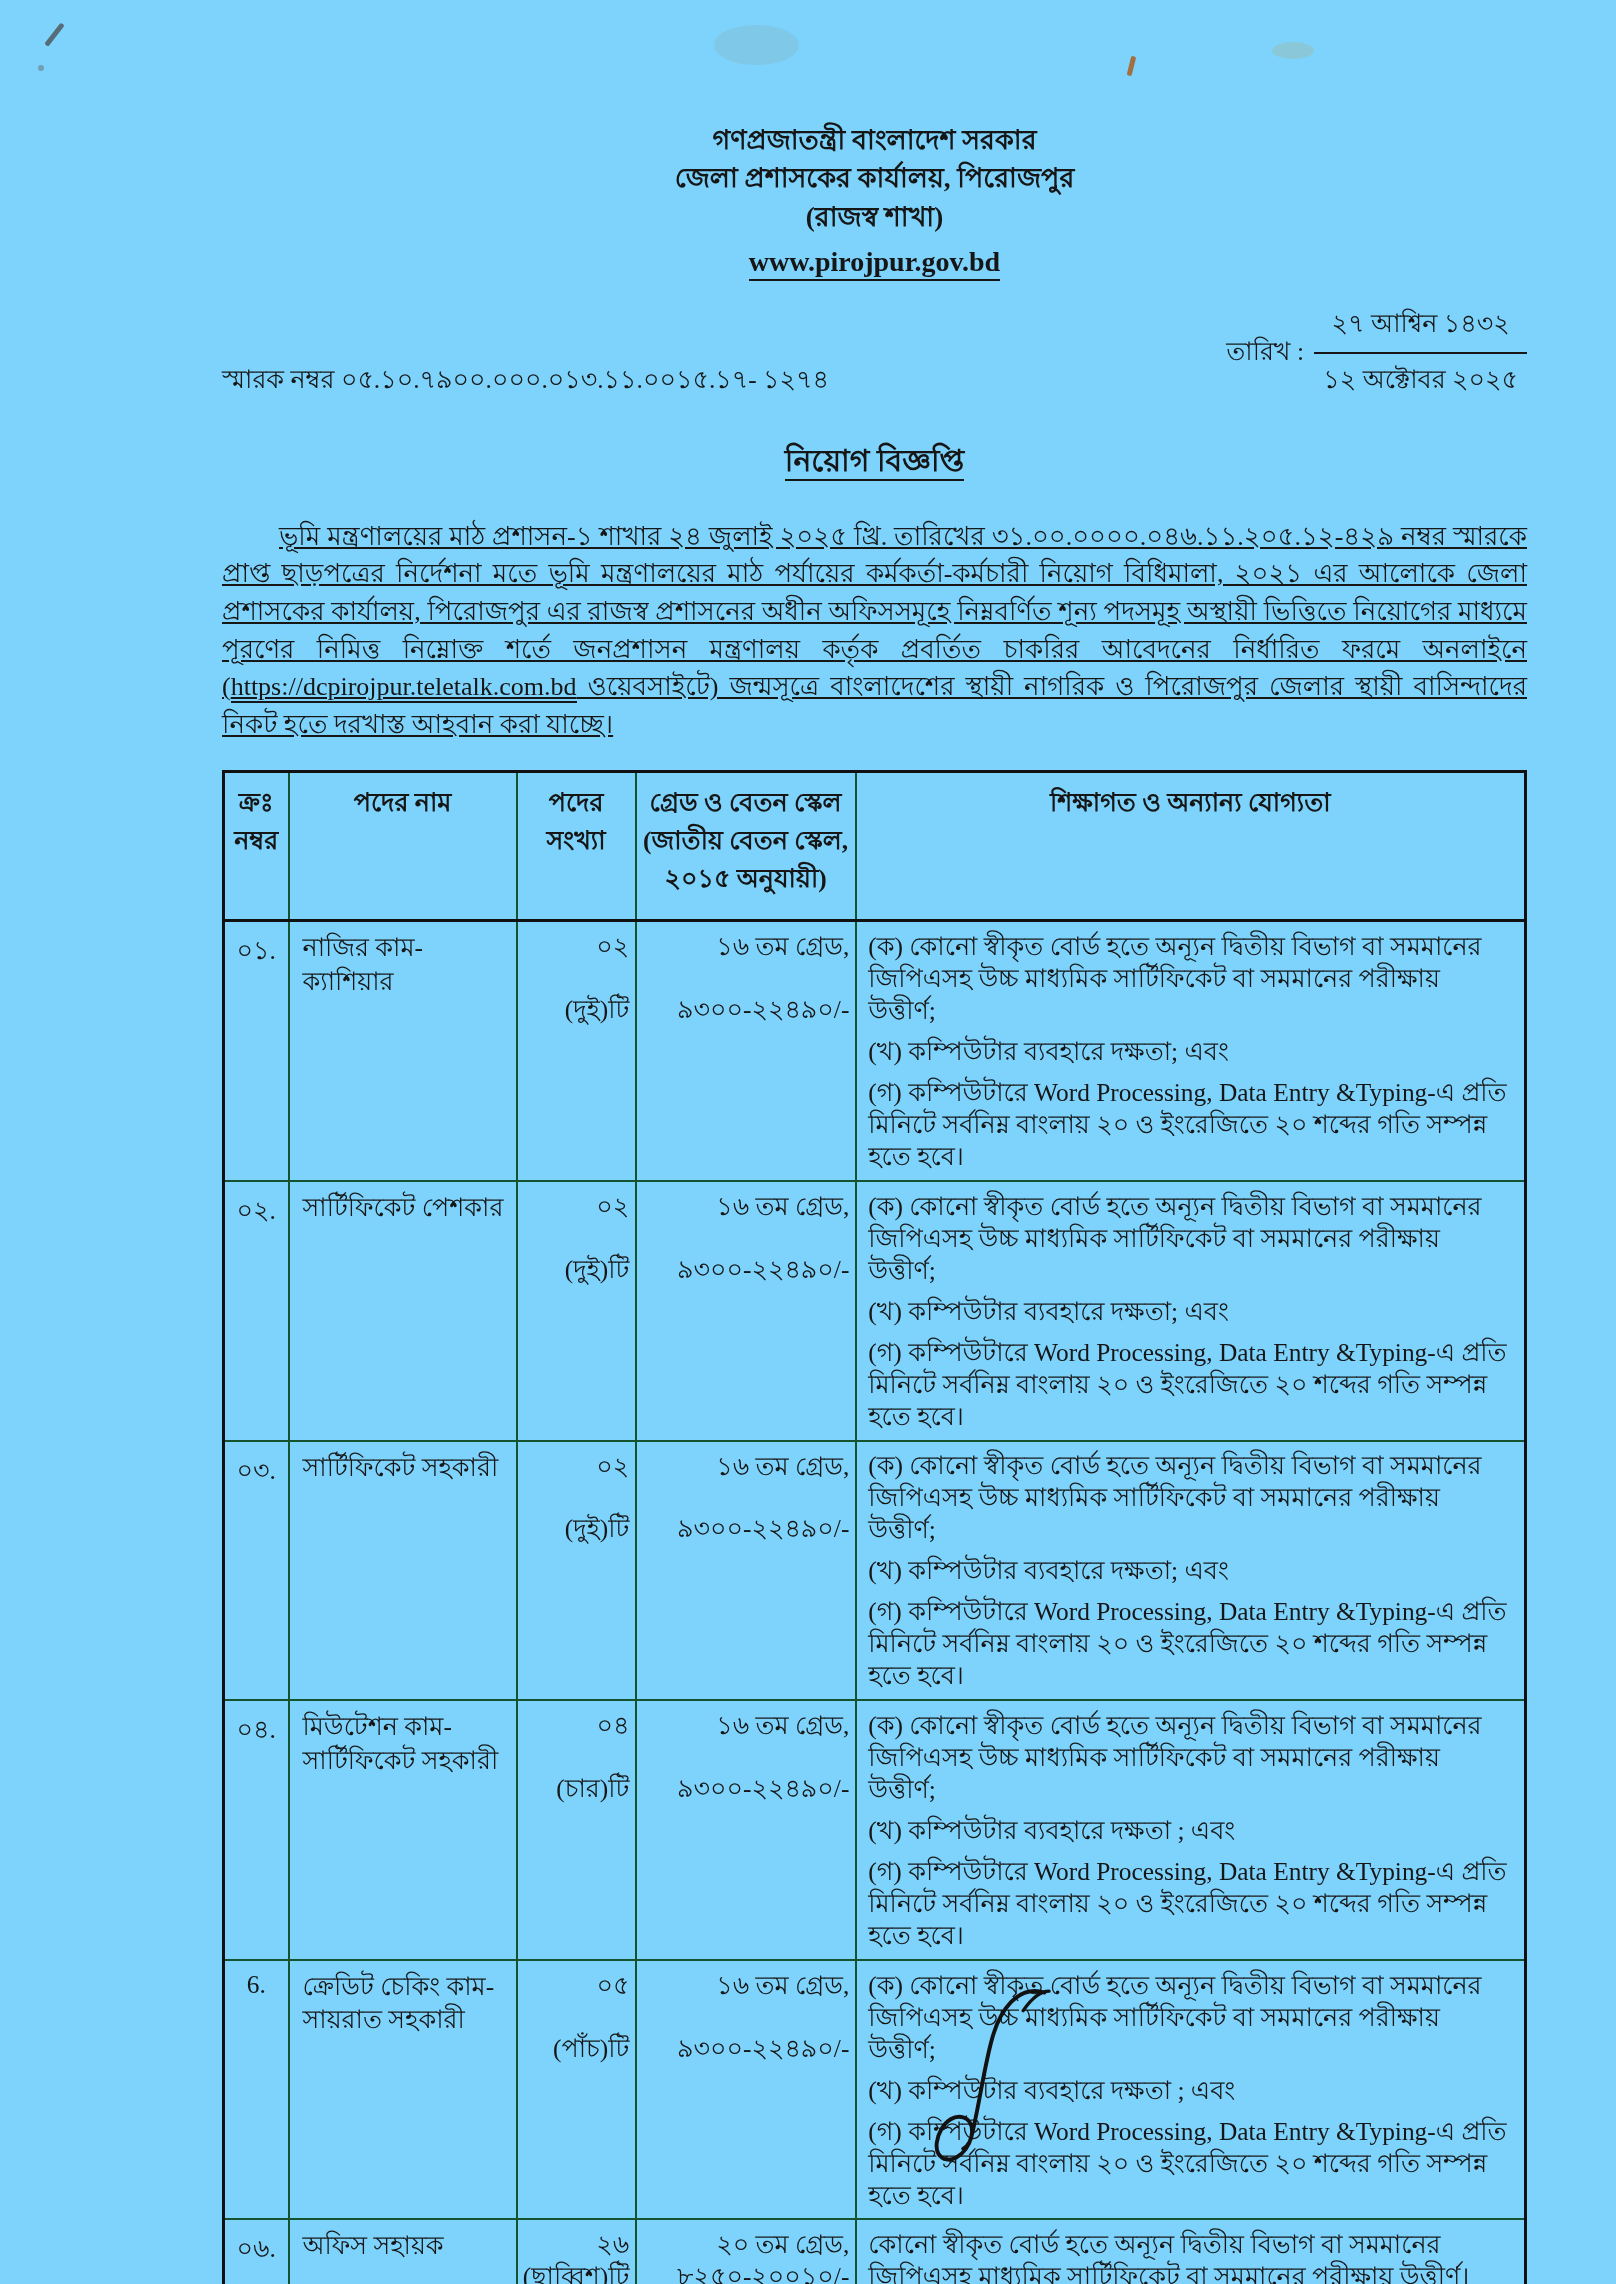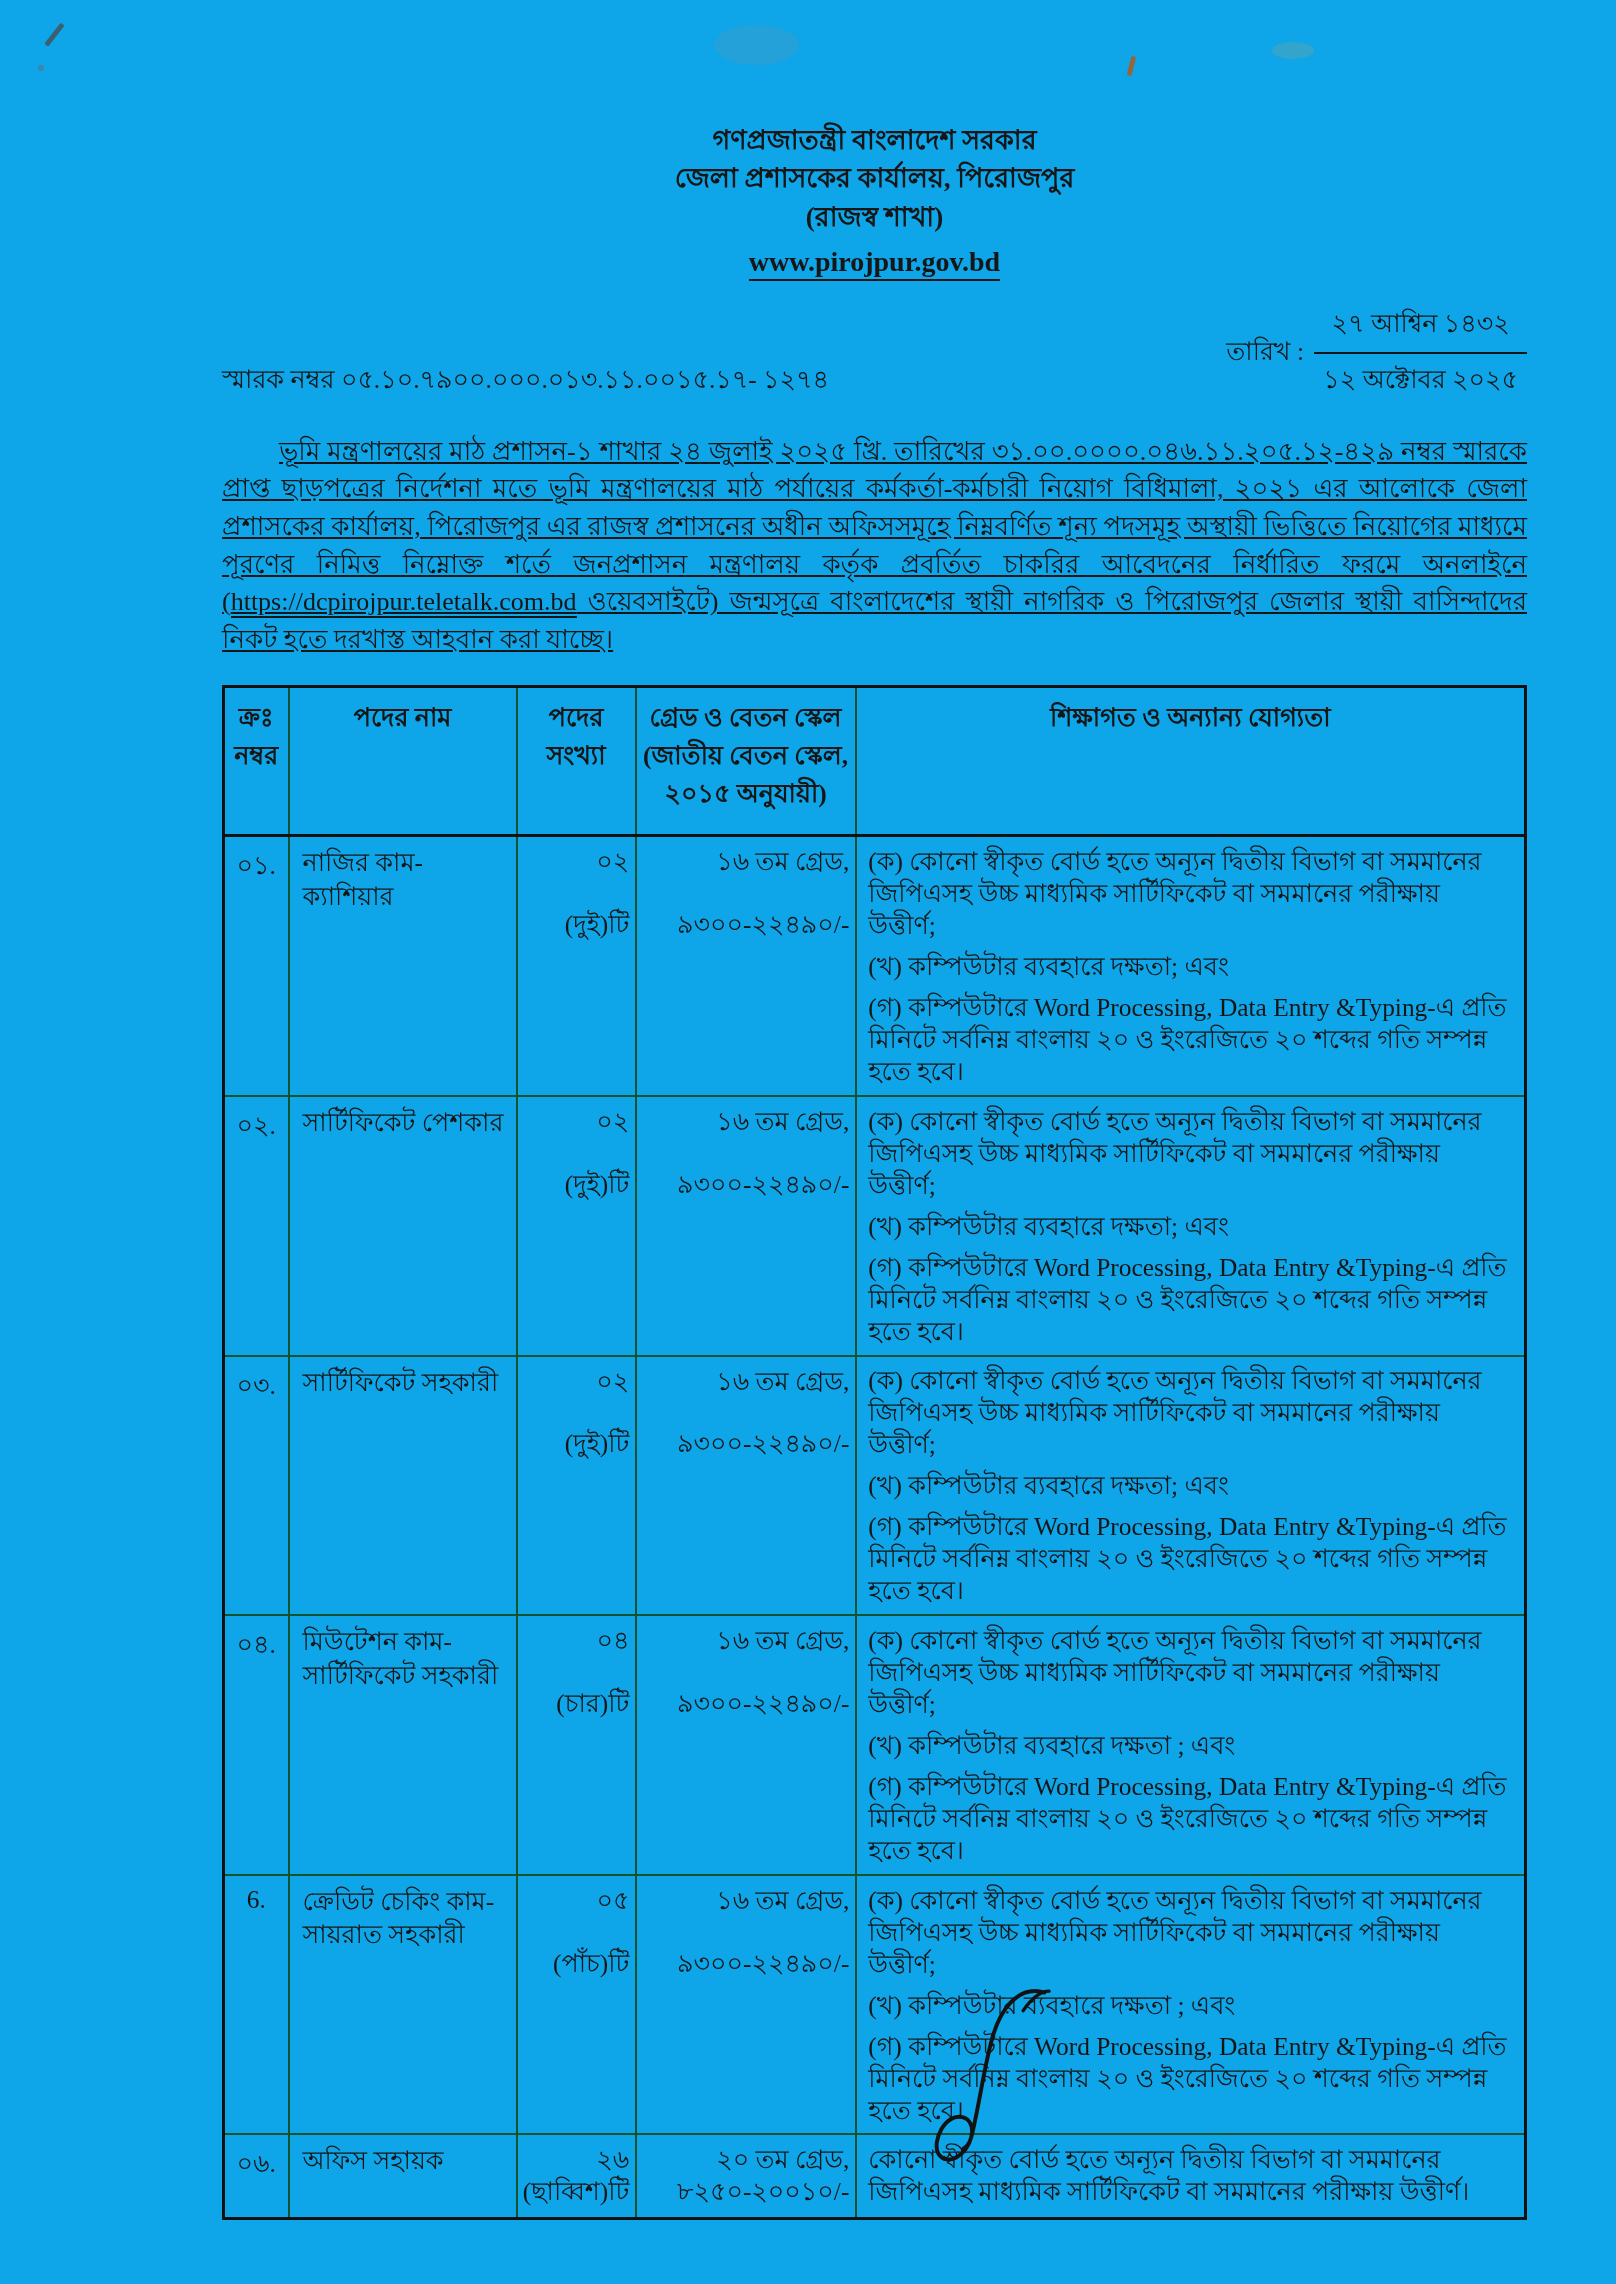--- a/index.html
+++ b/index.html
@@ -1,19 +1,19 @@
 <!DOCTYPE html>
 <html lang="bn" style="font-size:10.4px"><head>
 <meta charset="utf-8">
 <style>
   html,body{margin:0;padding:0;background:#e8e8e6;}
   .page{
     position:relative;
     width:1616px;height:2284px;
-    background:#0ea5e9;
+    background:#7dd3fc;
     font-family:"Liberation Serif","DejaVu Serif",serif;
     color:#161616;
     box-sizing:border-box;
     padding:121px 89px 8px 222px;
     overflow:hidden;
   }
   
   .speck{position:absolute;pointer-events:none;}
   .speck-mark{left:52px;top:21px;width:4.6px;height:27px;background:#4a4a4a;transform:rotate(38deg);opacity:.75;border-radius:2px;}
   .speck-dot{left:38px;top:65px;width:5.9px;height:5.9px;background:#6a6a6a;border-radius:50%;opacity:.5;}
@@ -78,20 +78,21 @@
     <div class="memo-number">স্মারক নম্বর ০৫.১০.৭৯০০.০০০.০১৩.১১.০০১৫.১৭- ১২৭৪</div>
     <div class="date-block">
       <span>তারিখ :</span>
       <span class="date-frac">
         <span class="date-top">২৭ আশ্বিন ১৪৩২</span>
         <span class="date-bottom">১২ অক্টোবর ২০২৫</span>
       </span>
     </div>
   </div>
 
+  <h1 class="notice-title"><span>নিয়োগ বিজ্ঞপ্তি</span></h1>
 
   <p class="intro"><span>ভূমি মন্ত্রণালয়ের মাঠ প্রশাসন-১ শাখার ২৪ জুলাই ২০২৫ খ্রি. তারিখের ৩১.০০.০০০০.০৪৬.১১.২০৫.১২-৪২৯ নম্বর স্মারকে প্রাপ্ত ছাড়পত্রের নির্দেশনা মতে ভূমি মন্ত্রণালয়ের মাঠ পর্যায়ের কর্মকর্তা-কর্মচারী নিয়োগ বিধিমালা, ২০২১ এর আলোকে জেলা প্রশাসকের কার্যালয়, পিরোজপুর এর রাজস্ব প্রশাসনের অধীন অফিসসমূহে নিম্নবর্ণিত শূন্য পদসমূহ অস্থায়ী ভিত্তিতে নিয়োগের মাধ্যমে পূরণের নিমিত্ত নিম্নোক্ত শর্তে জনপ্রশাসন মন্ত্রণালয় কর্তৃক প্রবর্তিত চাকরির আবেদনের নির্ধারিত ফরমে অনলাইনে (</span><span class="url">https://dcpirojpur.teletalk.com.bd</span><span> ওয়েবসাইটে) জন্মসূত্রে বাংলাদেশের স্থায়ী নাগরিক ও পিরোজপুর জেলার স্থায়ী বাসিন্দাদের নিকট হতে দরখাস্ত আহবান করা যাচ্ছে।</span></p>
 
   <table class="posts">
     <colgroup>
       <col class="col-sl">
         <col class="col-post">
         <col class="col-count">
         <col class="col-grade">
         <col>

